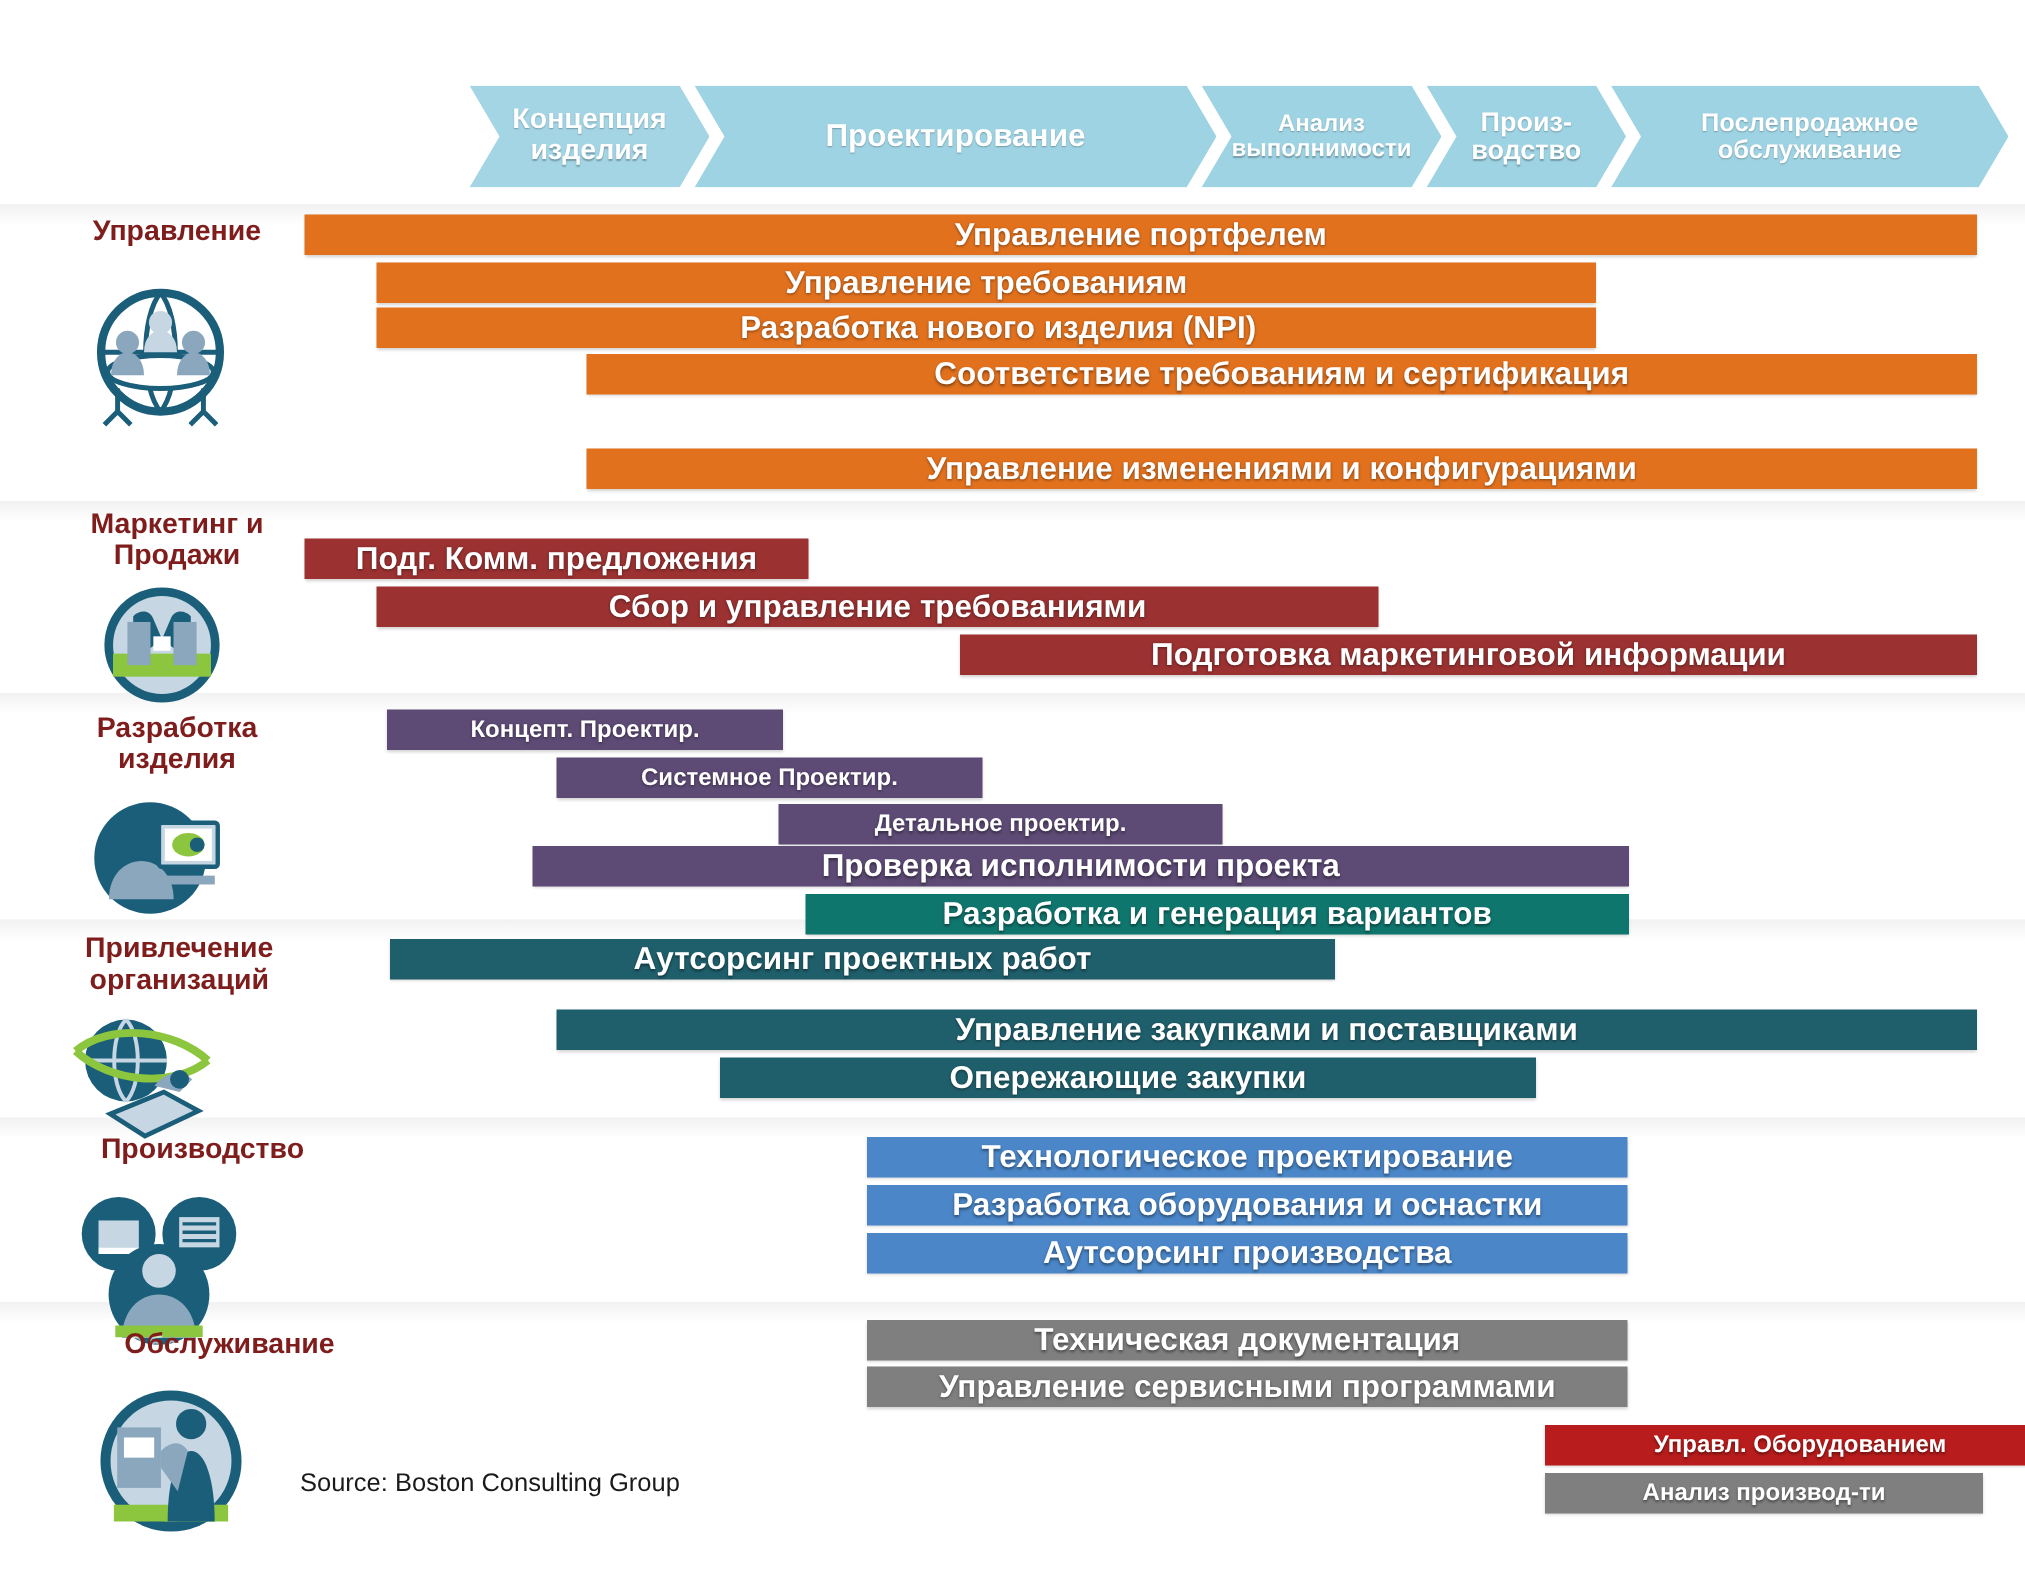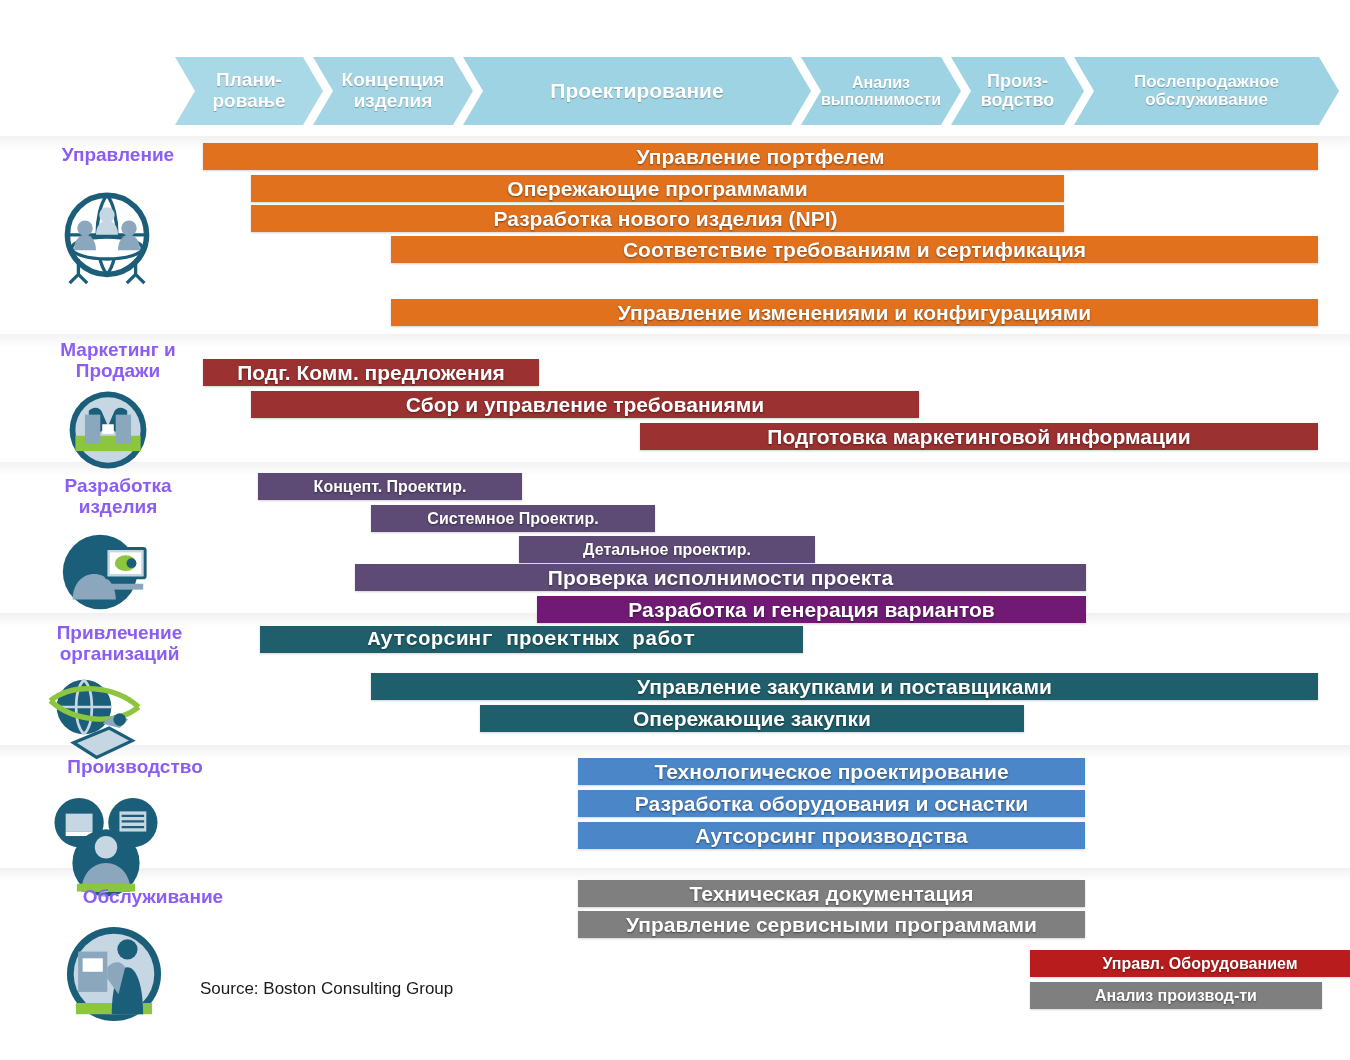--- a/index.html
+++ b/index.html
@@ -35,21 +35,21 @@
   .chev.c2{background:#a3d5e5;}
   .chev.c3{background:#9ed3e3;}
   .chev.c4{background:#9ed3e3;}
   .chev.c5{background:#9ed3e3;}
   .chev.c6{background:#9ed3e3;}
   .chev .lbl{display:block;white-space:pre-line;}
 
   
   .lane-label{
     position:absolute;
-    color:#8b5cf6;
+    color:#7f1d1d;
     font-weight:bold;
     text-align:center;
     line-height:1.12;
     white-space:pre-line;
     text-shadow:0 1px 0 rgba(255,255,255,.6);
   }
 
   
   .lane-icon{position:absolute;}
   .lane-icon svg{display:block;}
@@ -78,24 +78,20 @@
 <body>
 
 <div id="stage">
     <div class="band" style="top: 136px;"></div>
     <div class="band" style="top: 334px;"></div>
     <div class="band" style="top: 462px;"></div>
     <div class="band" style="top: 613px;"></div>
     <div class="band" style="top: 745px;"></div>
     <div class="band" style="top: 868px;"></div>
     <div class="phase-row">
-      <div class="chev c1" style="left: 175px; width: 148px; font-size: 19px; clip-path: polygon(0px 0px, calc(100% - 20px) 0px, 100% 50%, calc(100% - 20px) 100%, 0px 100%, 20px 50%);">
-        <span class="lbl">Плани-
-ровање</span>
-      </div>
       <div class="chev c2" style="left: 313px; width: 160px; font-size: 19px; clip-path: polygon(0px 0px, calc(100% - 20px) 0px, 100% 50%, calc(100% - 20px) 100%, 0px 100%, 20px 50%);">
         <span class="lbl">Концепция
 изделия</span>
       </div>
       <div class="chev c3" style="left: 463px; width: 348px; font-size: 21px; clip-path: polygon(0px 0px, calc(100% - 20px) 0px, 100% 50%, calc(100% - 20px) 100%, 0px 100%, 20px 50%);">
         <span class="lbl">Проектирование</span>
       </div>
       <div class="chev c4" style="left: 801px; width: 160px; font-size: 16px; clip-path: polygon(0px 0px, calc(100% - 20px) 0px, 100% 50%, calc(100% - 20px) 100%, 0px 100%, 20px 50%);">
         <span class="lbl">Анализ
 выполнимости</span>
@@ -119,21 +115,21 @@
         <path d="M20 62c0-9 5-14 10-14s10 5 10 14z" fill="#8aa7bd"></path>
       <circle cx="50" cy="30" r="7" fill="#c6d6e2"></circle>
         <path d="M40 48c0-9 5-13 10-13s10 4 10 13z" fill="#c6d6e2"></path>
       <circle cx="70" cy="42" r="7" fill="#8aa7bd"></circle>
         <path d="M60 62c0-9 5-14 10-14s10 5 10 14z" fill="#8aa7bd"></path>
       <path d="M24 70v14M24 84l-8 8M24 84l8 8" stroke="#1b5e7a" stroke-width="3" fill="none"></path>
       <path d="M76 70v14M76 84l-8 8M76 84l8 8" stroke="#1b5e7a" stroke-width="3" fill="none"></path>
       </svg>
     </div>
     <div class="bar" style="left: 203px; width: 1115px; top: 143px; background: rgb(226, 113, 29);">Управление портфелем</div>
-    <div class="bar" style="left: 251px; width: 813px; top: 175px; background: rgb(226, 113, 29);">Опережающие программами</div>
+    <div class="bar" style="left: 251px; width: 813px; top: 175px; background: rgb(226, 113, 29);">Управление требованиям</div>
     <div class="bar" style="left: 251px; width: 813px; top: 205px; background: rgb(226, 113, 29); padding-left: 24px;">Разработка нового изделия (NPI)</div>
     <div class="bar" style="left: 391px; width: 927px; top: 236px; background: rgb(226, 113, 29);">Соответствие требованиям и сертификация</div>
     <div class="bar" style="left: 391px; width: 927px; top: 299px; background: rgb(226, 113, 29);">Управление изменениями и конфигурациями</div>
     <div class="lane-label" style="left: 38px; top: 339px; width: 160px; font-size: 19px;">Маркетинг и
 Продажи</div>
     <div class="lane-icon" style="left: 60px; top: 382px;">
       <svg width="96" height="96" viewBox="0 0 100 100" aria-hidden="true">
       <circle cx="50" cy="50" r="40" fill="#1b5e7a"></circle>
       <circle cx="50" cy="50" r="34" fill="#c6d6e2"></circle>
       <rect x="16" y="56" width="68" height="16" fill="#8cc63f"></rect>
@@ -159,35 +155,35 @@
       <ellipse cx="72" cy="41" rx="11" ry="8" fill="#8cc63f"></ellipse>
       <circle cx="78" cy="41" r="5" fill="#1b5e7a"></circle>
       <rect x="66" y="56" width="12" height="5" fill="#1b5e7a"></rect>
       <rect x="50" y="62" width="40" height="6" fill="#8aa7bd"></rect>
       </svg>
     </div>
     <div class="bar sm" style="left: 258px; width: 264px; top: 473px; background: rgb(93, 74, 117);">Концепт. Проектир.</div>
     <div class="bar sm" style="left: 371px; width: 284px; top: 505px; background: rgb(93, 74, 117);">Системное Проектир.</div>
     <div class="bar sm" style="left: 519px; width: 296px; top: 536px; background: rgb(93, 74, 117);">Детальное проектир.</div>
     <div class="bar" style="left: 355px; width: 731px; top: 564px; background: rgb(93, 74, 117);">Проверка исполнимости проекта</div>
-    <div class="bar" style="left: 537px; width: 549px; top: 596px; background: #701a75;">Разработка и генерация вариантов</div>
+    <div class="bar" style="left: 537px; width: 549px; top: 596px; background: #0f766e;">Разработка и генерация вариантов</div>
     <div class="lane-label" style="left: 32px; top: 622px; width: 175px; font-size: 19px;">Привлечение
 организаций</div>
     <div class="lane-icon" style="left: 42px; top: 665px;">
       <svg width="105" height="105" viewBox="0 0 100 100" aria-hidden="true">
       <circle cx="40" cy="40" r="26" fill="#1b5e7a"></circle>
       <path d="M14 40h52M40 14c10 10 10 42 0 52M40 14c-10 10-10 42 0 52" fill="none" stroke="#c6d6e2" stroke-width="2.5"></path>
       <path d="M8 34c22-18 62-14 84 6" fill="none" stroke="#8cc63f" stroke-width="5"></path>
       <path d="M92 40C70 58 30 54 8 34" fill="none" stroke="#8cc63f" stroke-width="5"></path>
       <path d="M30 74l34-14 22 12-34 16z" fill="#c6d6e2" stroke="#1b5e7a" stroke-width="3"></path>
       <path d="M58 56c8-10 18-10 24-4l-8 8z" fill="#8aa7bd"></path>
       <circle cx="74" cy="52" r="6" fill="#1b5e7a"></circle>
       </svg>
     </div>
-    <div class="bar" style="left: 260px; width: 543px; top: 626px; background: rgb(31, 95, 107); font-family: Liberation Mono, monospace;">Аутсорсинг проектных работ</div>
+    <div class="bar" style="left: 260px; width: 630px; top: 626px; background: rgb(31, 95, 107);">Аутсорсинг проектных работ</div>
     <div class="bar" style="left: 371px; width: 947px; top: 673px; background: rgb(31, 95, 107);">Управление закупками и поставщиками</div>
     <div class="bar" style="left: 480px; width: 544px; top: 705px; background: rgb(31, 95, 107);">Опережающие закупки</div>
     <div class="lane-label" style="left: 40px; top: 756px; width: 190px; font-size: 19px;">Производство</div>
     <div class="lane-icon" style="left: 50px; top: 789px;">
       <svg width="112" height="112" viewBox="0 0 100 100" aria-hidden="true">
       <circle cx="26" cy="30" r="22" fill="#1b5e7a"></circle>
       <rect x="14" y="22" width="24" height="16" fill="#c6d6e2"></rect>
       <path d="M14 38h24v4H14z" fill="#ffffff"></path>
       <circle cx="74" cy="30" r="22" fill="#1b5e7a"></circle>
       <rect x="62" y="20" width="24" height="18" fill="#c6d6e2"></rect>

